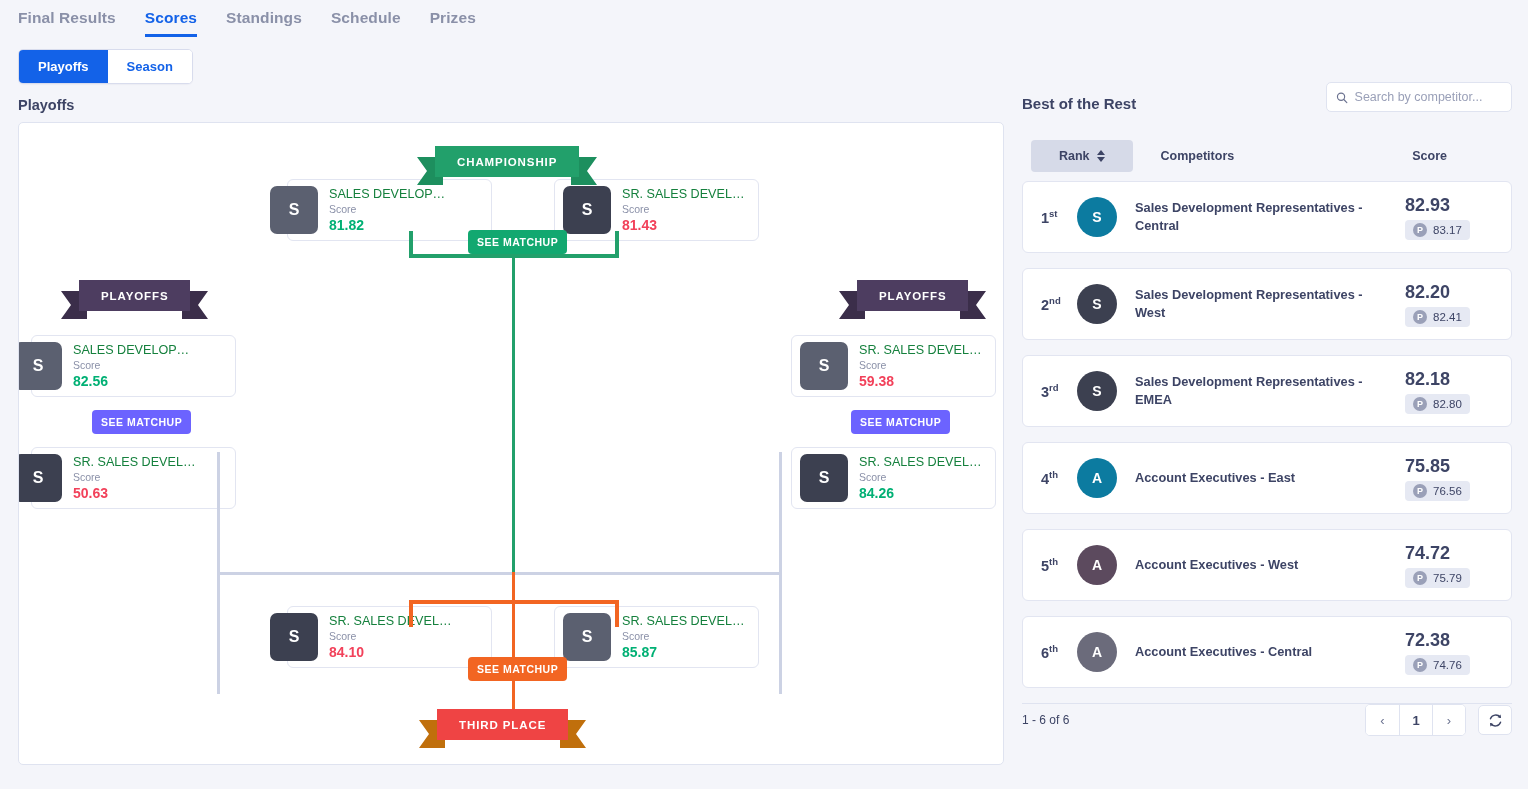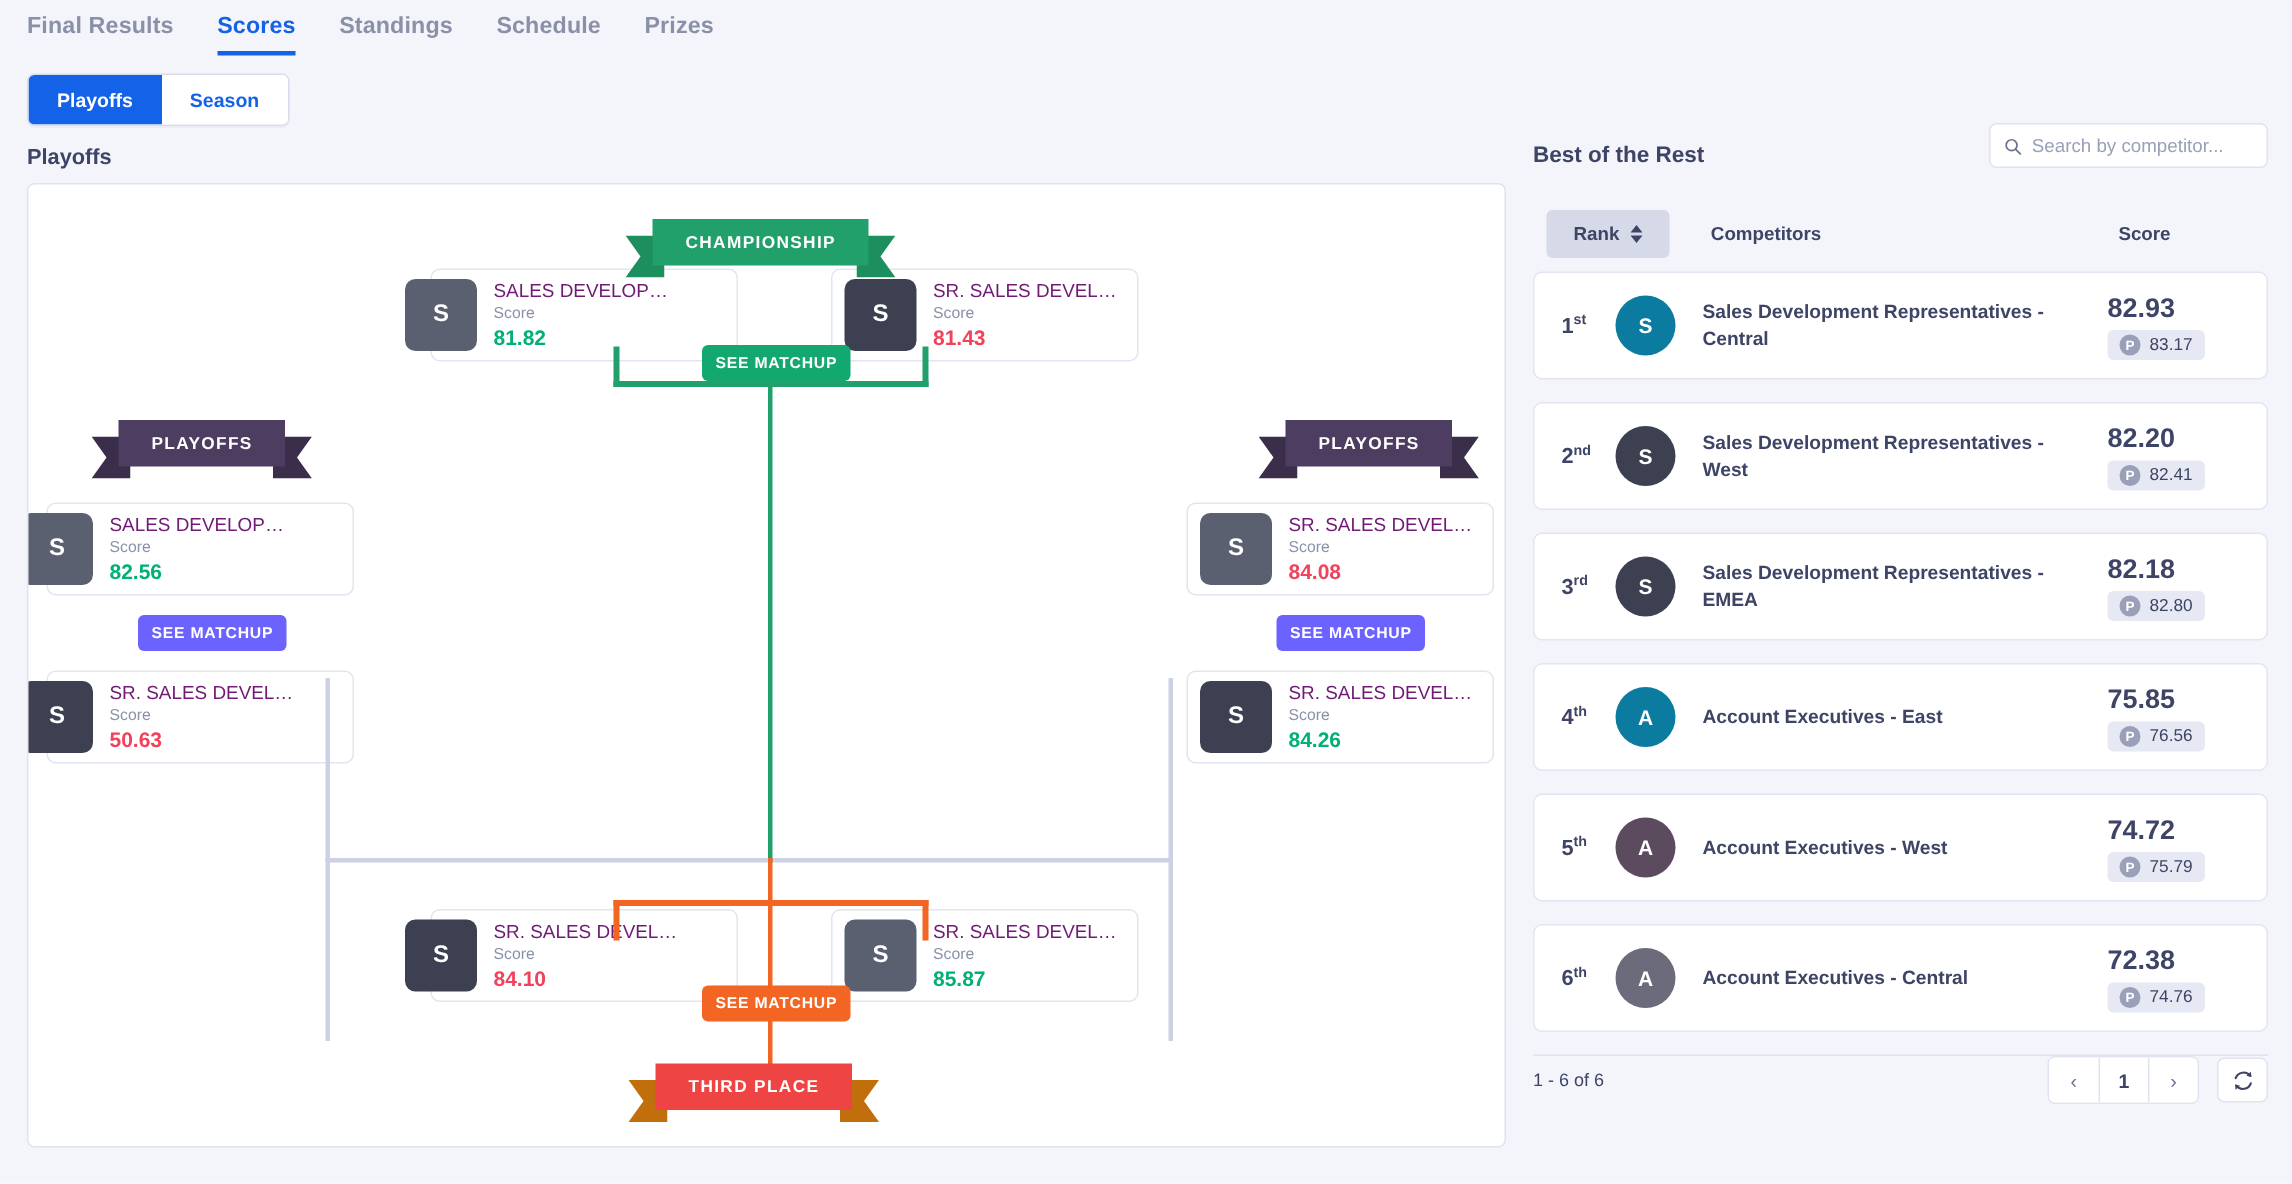--- a/index.html
+++ b/index.html
@@ -88,21 +88,21 @@
   }
   .mcard .tile {
     width: 48px; height: 48px; border-radius: 7px;
     display: flex; align-items: center; justify-content: center;
     color: #fff; font-size: 16px; font-weight: bold;
     flex: none; margin-left: -18px; margin-right: 11px;
   }
   .mcard.right-side .tile { margin-left: 8px; }
   .mcard .meta { overflow: hidden; padding-right: 8px; }
   .mcard .cname {
-    font-size: 12.6px; color: #701a75; white-space: nowrap;
+    font-size: 12.6px; color: #15803d; white-space: nowrap;
     overflow: hidden; text-overflow: ellipsis; max-width: 124px;
     line-height: 15px;
   }
   .mcard .slabel { font-size: 10.5px; color: #8a90a8; line-height: 15px; }
   .mcard .sval { font-size: 14px; font-weight: bold; line-height: 17px; }
   .pos { color: #00b074; }
   .neg { color: #f2415a; }
 
   .btn-matchup {
     position: absolute; z-index: 6;
@@ -134,21 +134,21 @@
   .search-box input::placeholder { color: #9aa0b8; }
 
   .tbl-head {
     display: flex; align-items: center;
     font-size: 12.5px; font-weight: bold; color: #3d4465;
     margin-bottom: 9px;
   }
   .th-rank {
     display: flex; align-items: center; gap: 7px;
     background: #d6dae8; border-radius: 4px;
-    padding: 9px 18px; cursor: pointer; margin-left: 9px;
+    padding: 9px 28px; cursor: pointer; margin-left: 9px;
   }
   .th-comp { margin-left: 28px; }
   .th-score { margin-left: auto; margin-right: 65px; }
 
   .lb-row {
     display: flex; align-items: center;
     background: #fff; border: 1px solid #e2e5f1; border-radius: 6px;
     height: 72px; margin-bottom: 15px; padding: 0 14px 0 18px;
     position: relative;
   }
@@ -304,21 +304,21 @@
         <polygon points="0,0 26,0 16,14 26,28 0,28" fill="#3b2e4a"></polygon>
       </svg>
       <div class="rib-body" style="background:#4d3d60;">PLAYOFFS</div>
     </div>
 
     <div class="mcard right-side" style="left:772px; top:212px; width:205px;">
       <div class="tile" style="background:#5b6070;">S</div>
       <div class="meta">
         <div class="cname">SR. SALES DEVELO...</div>
         <div class="slabel">Score</div>
-        <div class="sval neg">84.08</div>
+        <div class="sval neg">59.38</div>
       </div>
     </div>
     <div class="mcard right-side" style="left:772px; top:324px; width:205px;">
       <div class="tile" style="background:#3c4050;">S</div>
       <div class="meta">
         <div class="cname">SR. SALES DEVELO...</div>
         <div class="slabel">Score</div>
         <div class="sval pos">84.26</div>
       </div>
     </div>

